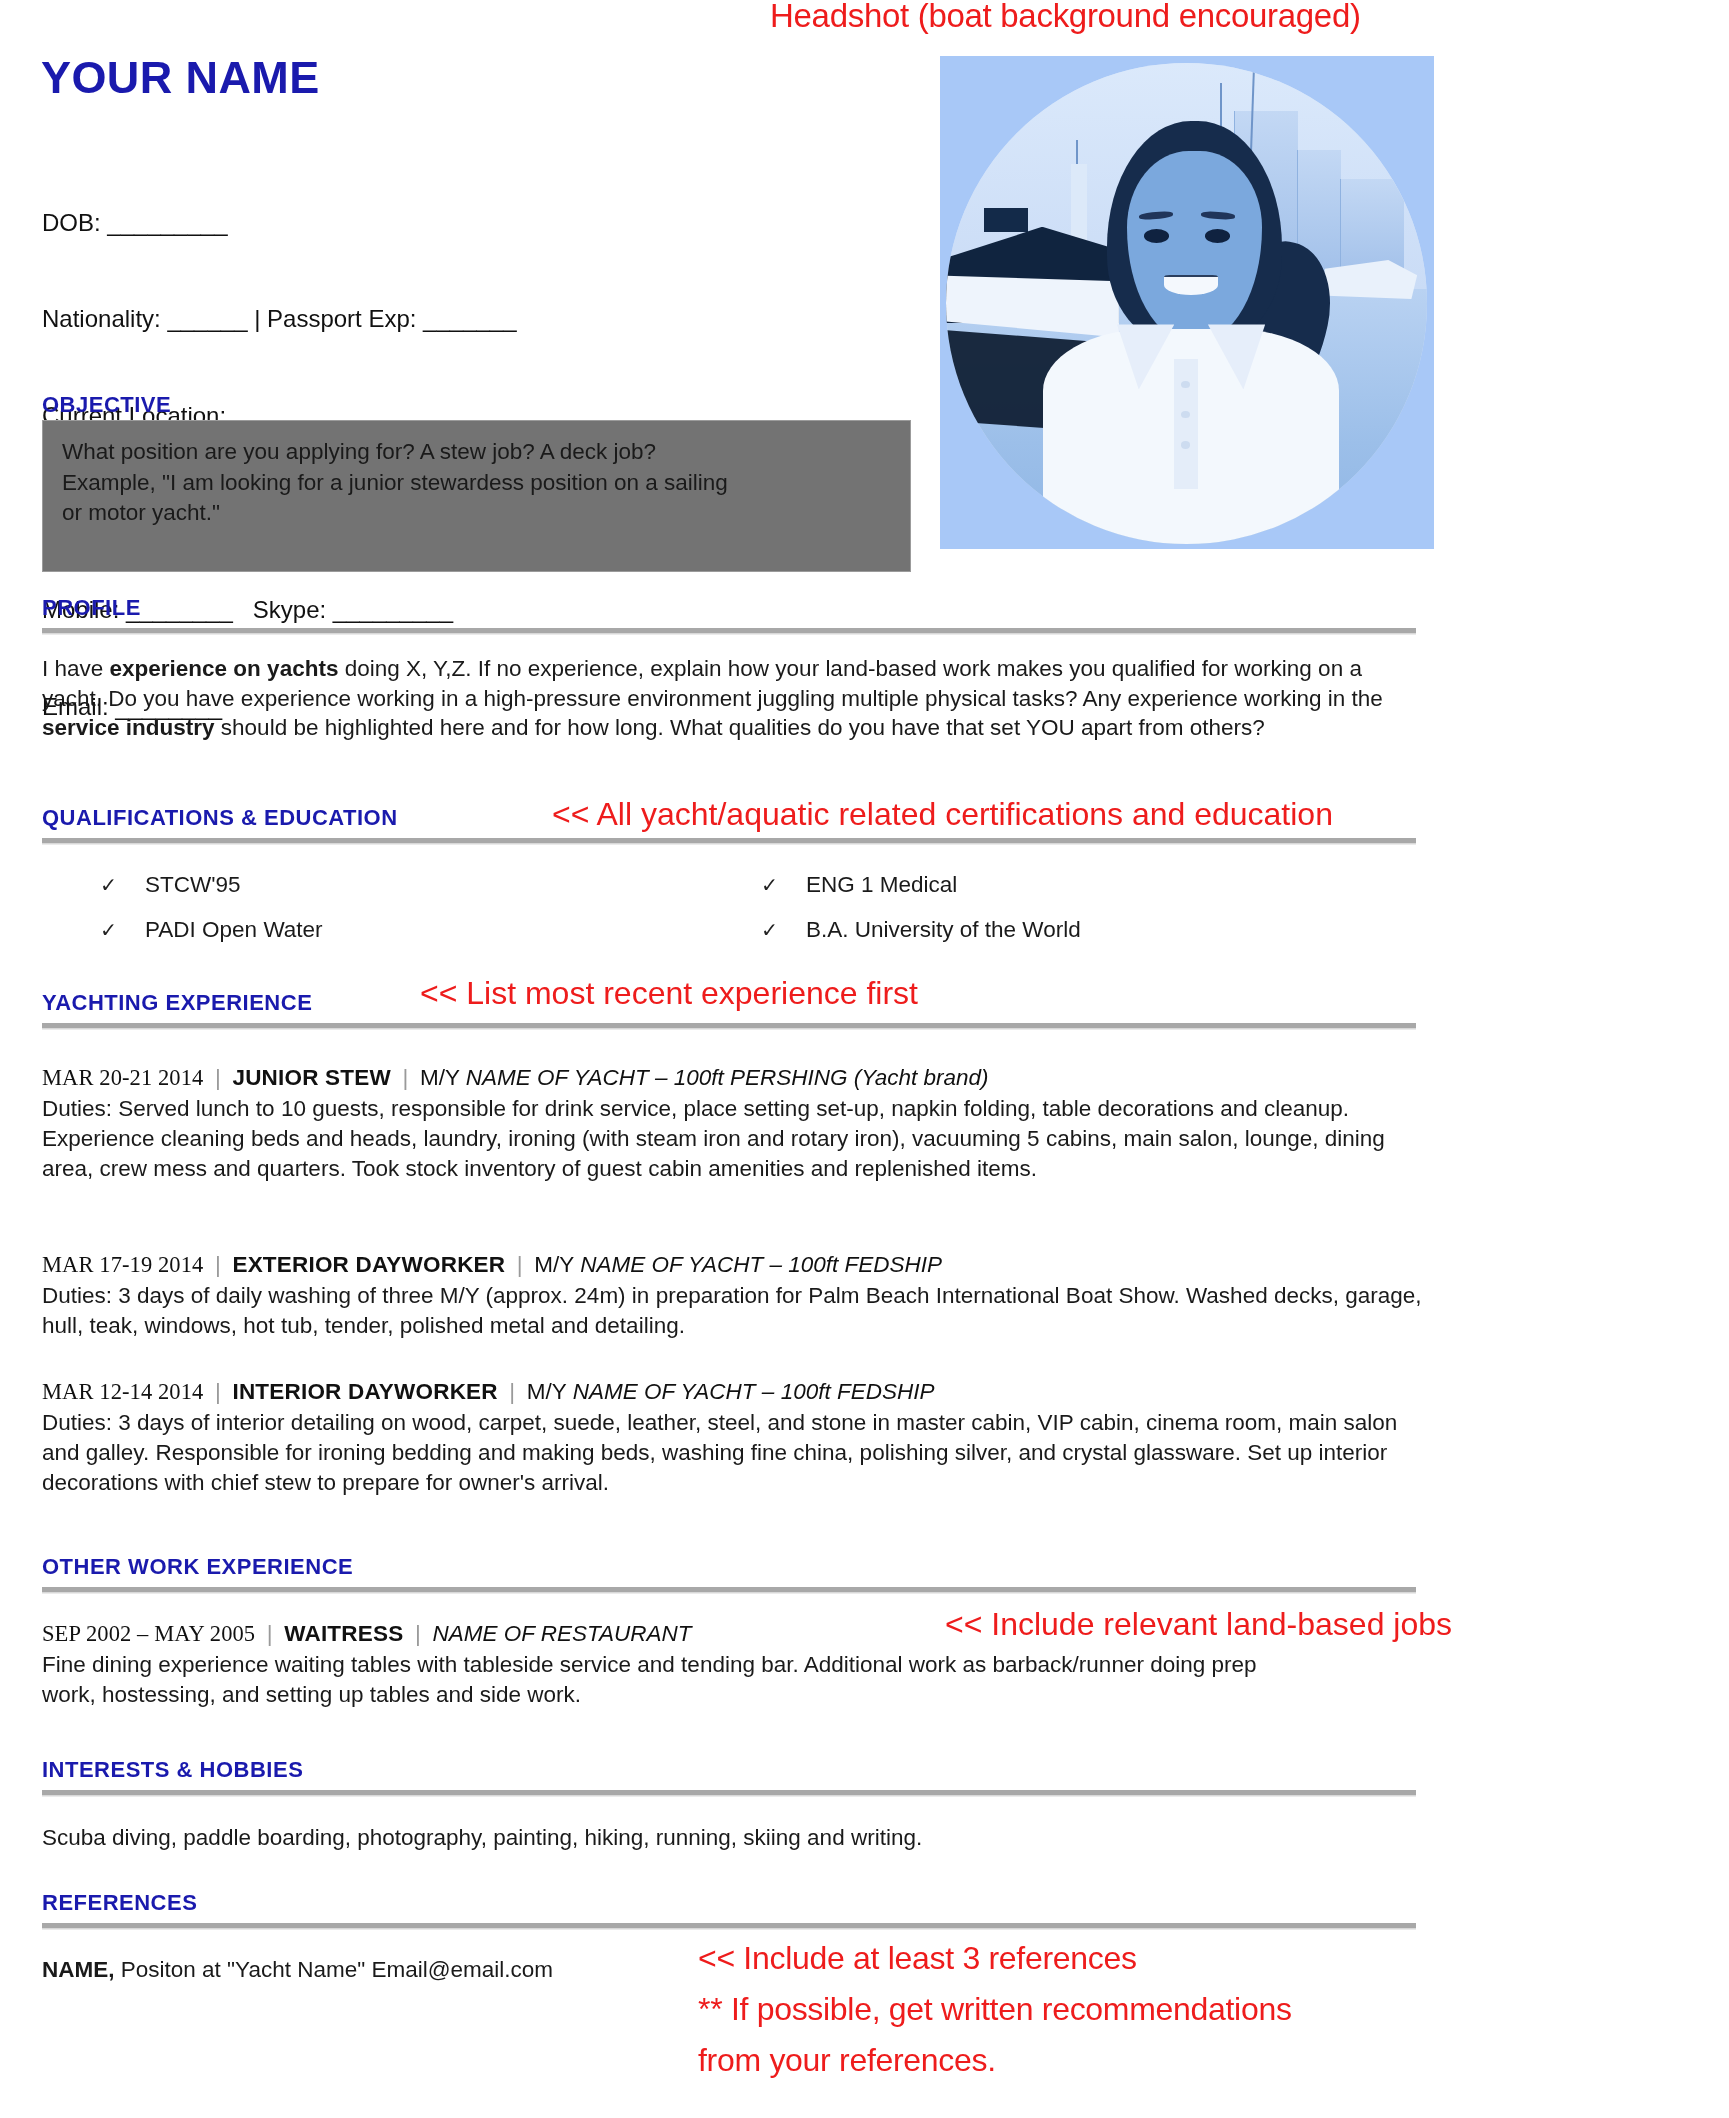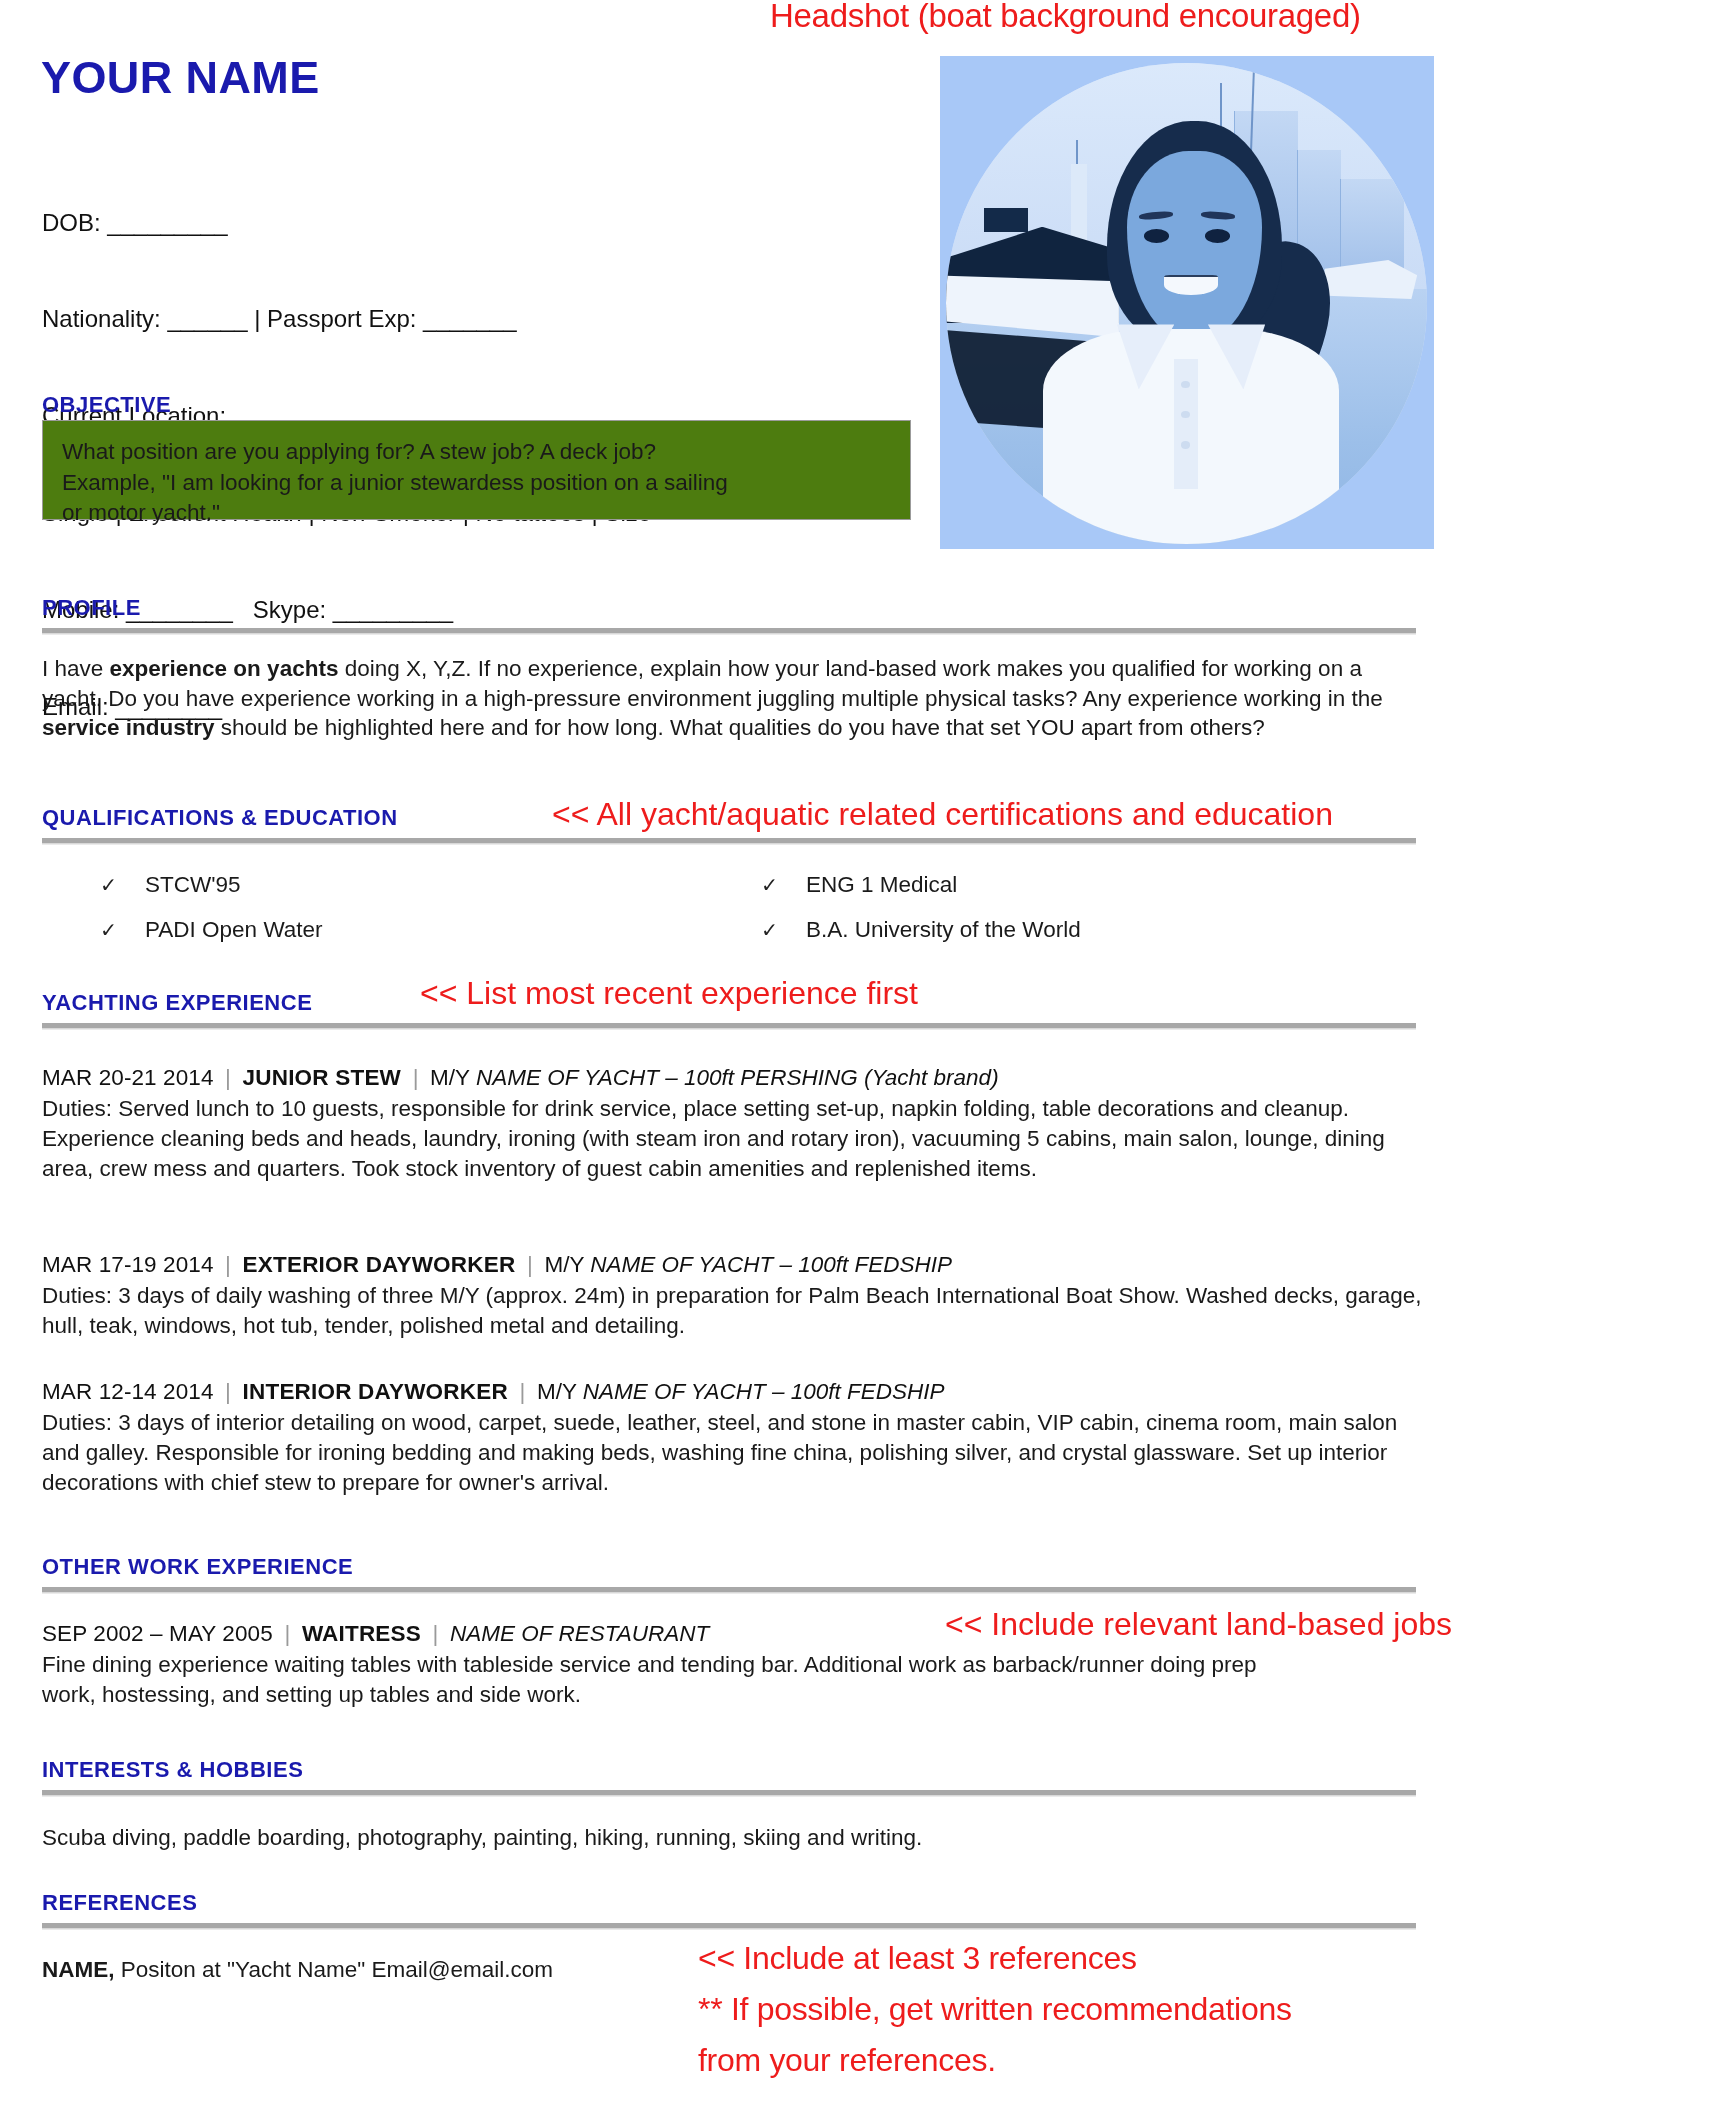--- a/index.html
+++ b/index.html
@@ -233,24 +233,24 @@
     width: 1374px;
     box-shadow: 0 1.5px 0 #d8d8d8;
   }
 
   
   .obj-box {
     position: absolute;
     left: 42px;
     top: 420px;
     width: 869px;
-    height: 100px;
+    height: 152px;
     border: 1.5px solid #9b9b9b;
     box-sizing: border-box;
-    background: #4d7c0f;
+    background: #737373;
   }
   .obj-text {
     padding: 16px 0 0 19px;
     font-size: 22.5px;
     line-height: 1.36;
     color: #1a1a1a;
     white-space: pre-line;
   }
 
   
@@ -282,21 +282,21 @@
     position: absolute;
     left: 42px;
     width: 1395px;
   }
   .job-head {
     font-size: 22.5px;
     color: #111;
     white-space: nowrap;
     margin-bottom: 2.9px;
   }
-  .job-date { letter-spacing: 0.1px; }
+  .job-date { letter-spacing: 0.1px; font-family: Liberation Serif, serif; }
   .sepbar { color: #9a9a9a; padding: 0 11.6px; font-weight: 300; }
   .job-role { font-weight: bold; letter-spacing: 0.2px; }
   .job-vessel { font-style: italic; }
   .job-duties {
     font-size: 22.5px;
     line-height: 1.345;
     color: #1a1a1a;
   }
   .inline-annot {
     position: absolute;

